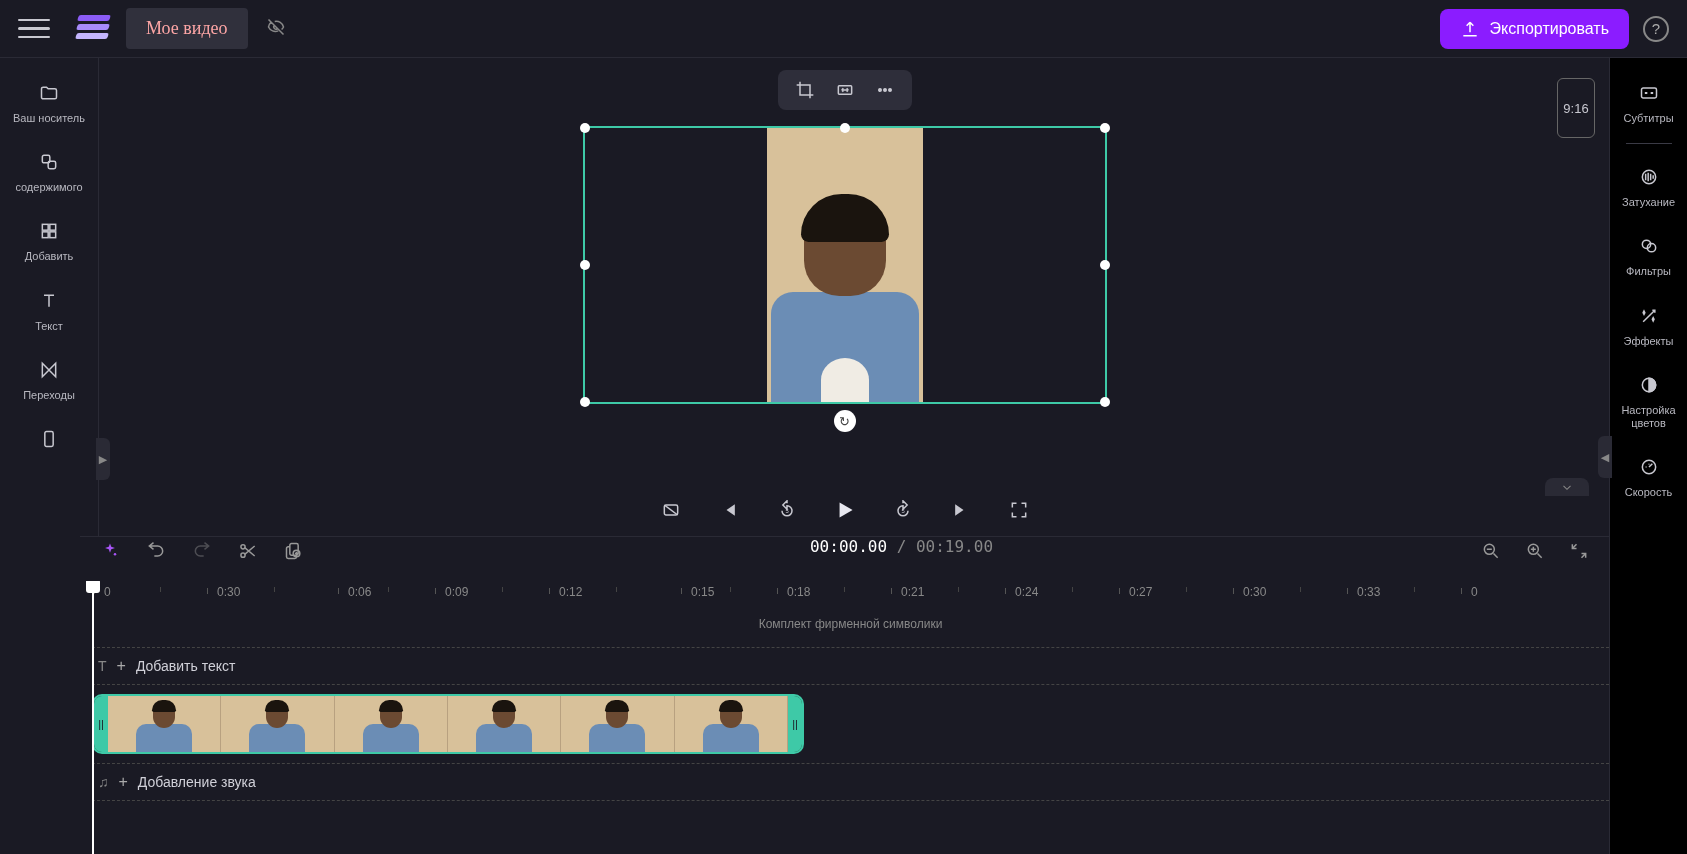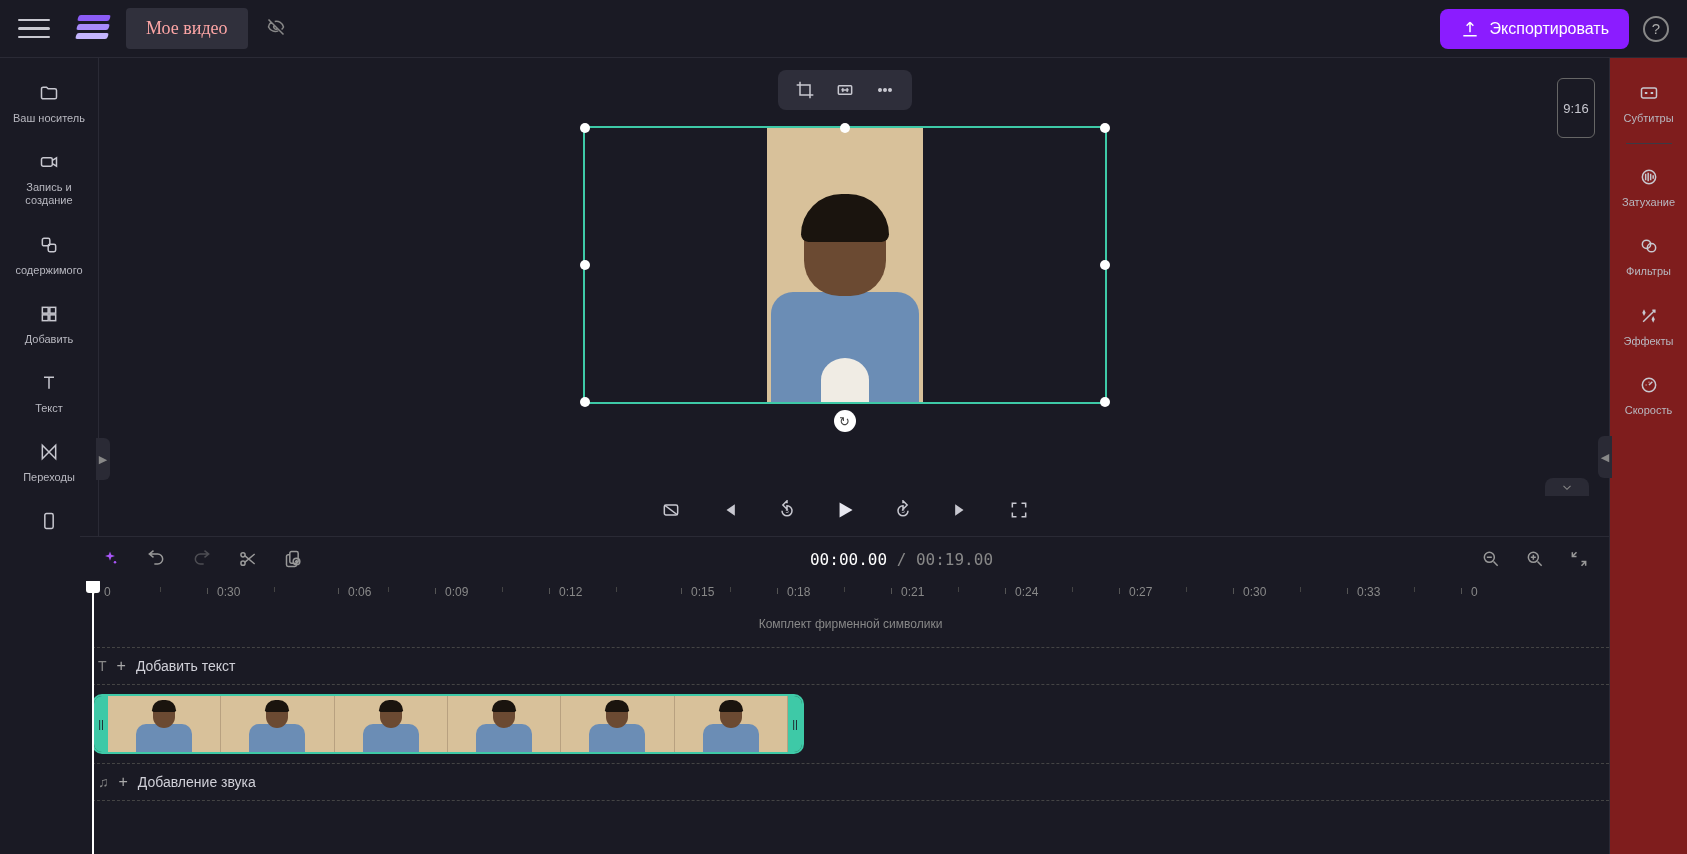--- a/index.html
+++ b/index.html
@@ -73,21 +73,21 @@
 .left-item .lbl { font-size: 11px; color: #b8b8c0; margin-top: 6px; line-height: 1.2; }
 .left-expand { position: absolute; right: -12px; top: 380px; width: 14px; height: 42px; background: #2a2a35; border-radius: 0 6px 6px 0; display: flex; align-items: center; justify-content: center; font-size: 11px; color: #888; cursor: pointer; }
 
 
 .right-sidebar {
   position: absolute;
   right: 0;
   top: 58px;
   width: 78px;
   bottom: 0;
-  background: #7f1d1d;
+  background: #000000;
   border-left: 1px solid #2a2a35;
   display: flex;
   flex-direction: column;
   align-items: center;
   padding-top: 12px;
 }
 .right-item { width: 100%; text-align: center; padding: 10px 2px 14px; cursor: pointer; }
 .right-item .icon { height: 26px; display: flex; align-items: center; justify-content: center; color: #c8c8d0; }
 .right-item .lbl { font-size: 11px; color: #b8b8c0; margin-top: 6px; line-height: 1.2; }
 .right-divider { width: 46px; height: 1px; background: #3a3a45; margin: 4px 0 10px; }
@@ -180,21 +180,20 @@
 .timeline-area {
   flex: 1;
   background: #1a1a24;
   border-top: 1px solid #2a2a35;
   display: flex;
   flex-direction: column;
 }
 .timeline-toolbar {
   height: 44px;
   display: flex;
-  align-items: center;
   padding: 0 16px;
 }
 .tl-tbtn { width: 28px; height: 28px; margin-right: 18px; color: #999; cursor: pointer; display: flex; align-items: center; justify-content: center; }
 .tl-tbtn.disabled { opacity: 0.4; }
 .tl-spacer { flex: 1; }
 .timecode { font-size: 16px; font-family: monospace; }
 .timecode .cur { color: #fff; }
 .timecode .dur { color: #888; }
 .tl-zoom { margin-left: auto; display: flex; gap: 16px; }
 
@@ -274,29 +273,20 @@
     <div class="icon">
         <svg viewBox="0 0 24 24">
           <path d="M3 7a2 2 0 012-2h4l2 2h8a2 2 0 012 2v8a2 2 0 01-2 2H5a2 2 0 01-2-2V7z"></path>
         </svg>
       </div>
     <div class="lbl">Ваш носитель</div>
   </div>
   <div class="left-item">
     <div class="icon">
         <svg viewBox="0 0 24 24">
-          <rect x="3" y="7" width="13" height="10" rx="2"></rect>
-          <path d="M16 10l5-3v10l-5-3"></path>
-        </svg>
-      </div>
-    <div class="lbl">Запись и создание</div>
-  </div>
-  <div class="left-item">
-    <div class="icon">
-        <svg viewBox="0 0 24 24">
           <rect x="4" y="4" width="9" height="9" rx="2"></rect>
           <rect x="11" y="11" width="9" height="9" rx="2"></rect>
         </svg>
       </div>
     <div class="lbl">содержимого</div>
   </div>
   <div class="left-item">
     <div class="icon">
         <svg viewBox="0 0 24 24">
           <rect x="4" y="4" width="7" height="7"></rect>
@@ -362,20 +352,29 @@
       </div>
     <div class="lbl">Фильтры</div>
   </div>
   <div class="right-item">
     <div class="icon">
         <svg viewBox="0 0 24 24">
           <path d="M5 19L19 5m-3 0h3v3M5 8l1-2 1 2-1 2zM16 16l1-2 1 2-1 2z"></path>
         </svg>
       </div>
     <div class="lbl">Эффекты</div>
+  </div>
+  <div class="right-item">
+    <div class="icon">
+        <svg viewBox="0 0 24 24">
+          <circle cx="12" cy="12" r="8"></circle>
+          <path d="M12 4a8 8 0 010 16z" fill="currentColor"></path>
+        </svg>
+      </div>
+    <div class="lbl">Настройка цветов</div>
   </div>
   <div class="right-item">
     <div class="icon">
         <svg viewBox="0 0 24 24">
           <circle cx="12" cy="12" r="8"></circle>
           <path d="M12 12l4-4M12 8v1M8 12h1"></path>
         </svg>
       </div>
     <div class="lbl">Скорость</div>
   </div>

